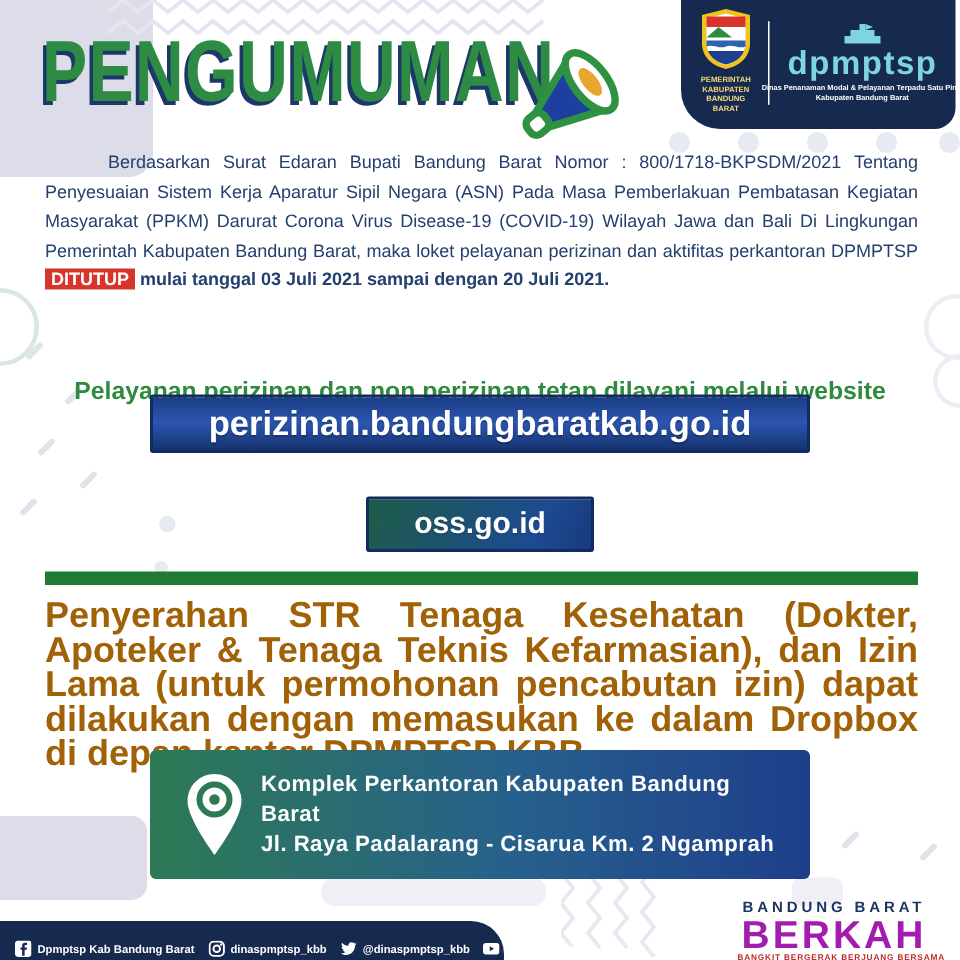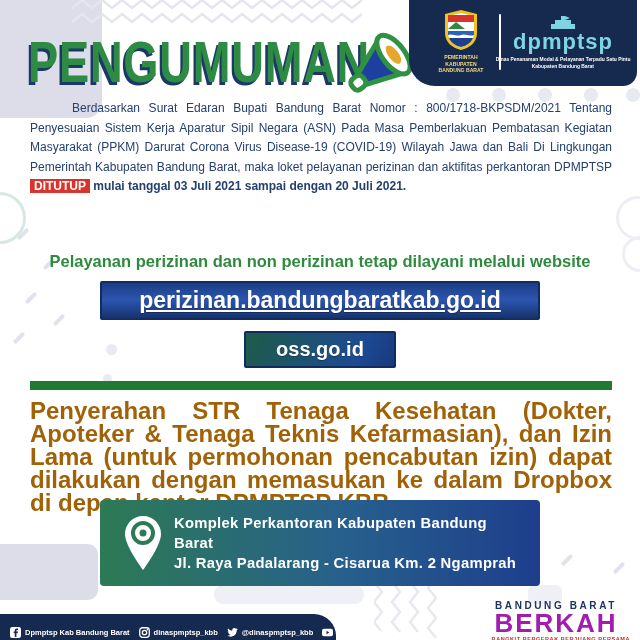--- a/index.html
+++ b/index.html
@@ -12,30 +12,30 @@
   .lav-tl { left:0; top:0; width:102px; height:118px; background:#dcdde9; border-radius:0 0 16px 0; }
   .lav-bl { left:0; top:544px; width:98px; height:56px; background:#dcdde9; border-radius:0 10px 10px 0; }
   .strip1 { left:214px; top:585px; width:150px; height:19px; background:#eef0f6; border-radius:9px; }
   .strip2 { left:528px; top:585px; width:34px; height:19px; background:#eef0f6; border-radius:6px; }
   .dot { position:absolute; border-radius:50%; background:#e8eaf2; }
   .dash { position:absolute; width:14px; height:4px; border-radius:2px; background:#e0e2ec; transform:rotate(-45deg); }
   .ring { position:absolute; border-radius:50%; border:3px solid #edeef5; background:transparent; }
   .ring-teal { border-color:#d9e7e1; }
 
   
-  .title-wrap { position:absolute; left:28px; top:28px; }
+  .title-wrap { position:absolute; left:28px; top:14px; }
   .title {
     display:inline-block; font-size:58px; font-weight:bold; color:#2e8b43;
     letter-spacing:1px; transform:scaleX(0.78); transform-origin:left center;
     text-shadow:-3px 3px 0 #1c3869; white-space:nowrap;
   }
   .megaphone { position:absolute; left:332px; top:18px; width:104px; height:84px; }
 
   .logo-badge {
-    position:absolute; right:3px; top:0; width:228px; height:86px;
+    position:absolute; right:3px; top:0; width:183px; height:86px;
     background:#152a4e; border-radius:0 0 14px 26px;
     display:flex; align-items:center; justify-content:center; gap:8px; padding:6px 8px 8px 10px;
   }
   .crest-col { display:flex; flex-direction:column; align-items:center; width:60px; }
   .crest-org { color:#f5d97c; font-size:6px; font-weight:bold; text-align:center; line-height:1.25; margin-top:2px; transform:scale(0.85); }
   .badge-divider { width:2px; height:56px; background:#ffffff; border-radius:1px; }
   .brand-col { display:flex; flex-direction:column; align-items:center; width:108px; }
   .brand-name { color:#7fd4e4; font-size:22px; font-weight:bold; letter-spacing:1px; line-height:1; margin-top:1px; }
   .brand-sub1 { color:#ffffff; font-size:6px; font-weight:bold; margin-top:3px; white-space:nowrap; transform:scale(0.82); }
   .brand-sub2 { color:#ffffff; font-size:6px; font-weight:bold; margin-top:1px; transform:scale(0.82); }
@@ -54,21 +54,21 @@
     font-size:16.5px; font-weight:bold; color:#2e8b3d;
   }
 
   .site-btn {
     position:absolute; display:flex; align-items:center; justify-content:center;
     color:#ffffff; font-weight:bold; cursor:pointer;
     border:2px solid #122c5f; border-radius:2px;
     background:linear-gradient(180deg,#1b3e85 0%,#2c55b0 48%,#16336f 100%);
     text-shadow:0 1px 1px rgba(0,0,0,.25);
   }
-  .site-btn.primary { left:100px; top:281px; width:440px; height:39px; font-size:23px;text-decoration:underline; }
+  .site-btn.primary { left:100px; top:263px; width:440px; height:39px; font-size:23px; }
   .site-btn.secondary {
     left:244px; top:331px; width:152px; height:37px; font-size:20px;
     background:linear-gradient(115deg,#1d5c47 0%,#1d4a93 75%,#173a7c 100%);
   }
 
   .divider-green { position:absolute; left:30px; top:381px; width:582px; height:9px; background:#1f7a33; }
 
   .para2 {
     position:absolute; left:30px; top:399px; width:582px;
     font-size:24px; font-weight:bold; line-height:23px; color:#a16207; text-align:justify;

